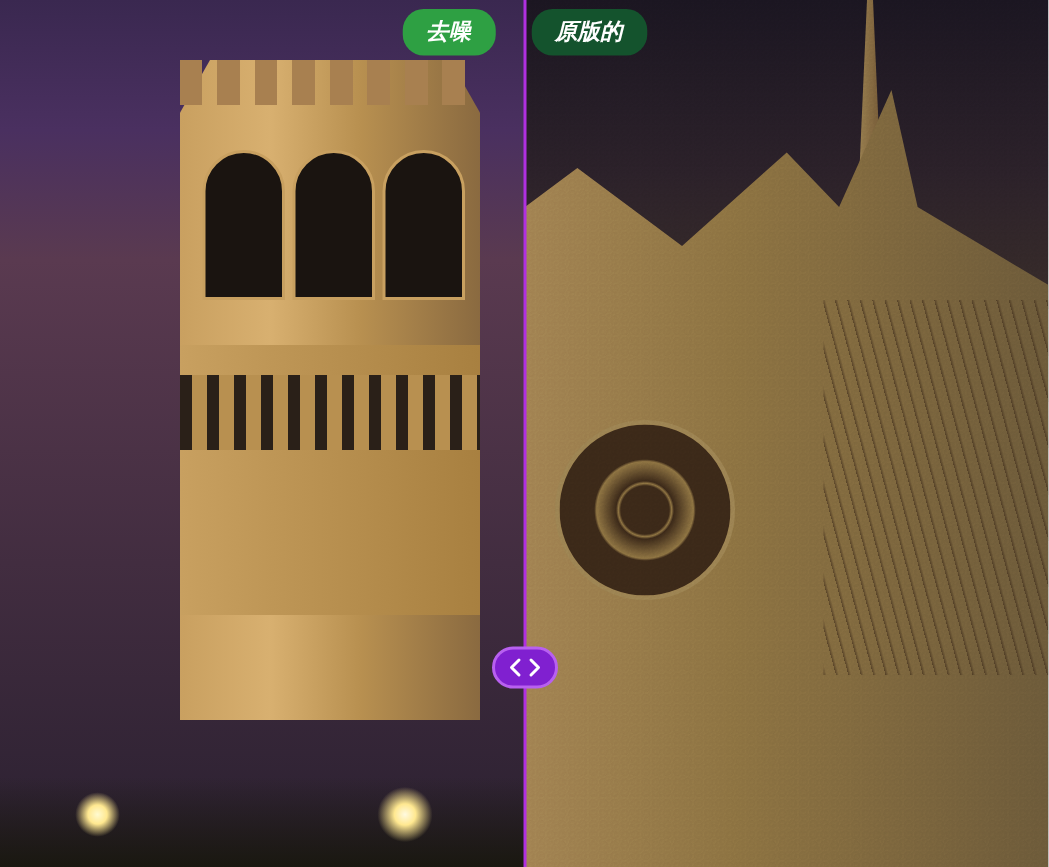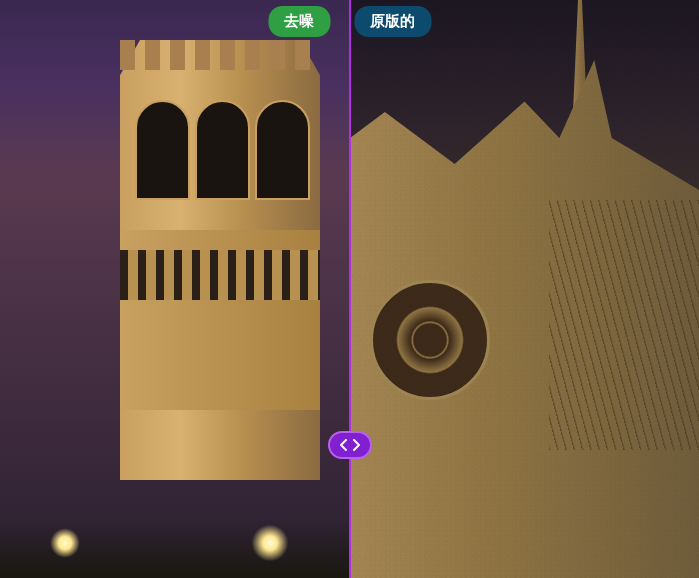--- a/index.html
+++ b/index.html
@@ -171,33 +171,34 @@
     }
     
     .labels {
       position: absolute;
       top: 6px;
       left: 50%;
       transform: translateX(-50%);
       display: flex;
       gap: 16px;
       z-index: 20;
+      font-style: italic;
     }
     .label {
       padding: 6px 16px;
       font-size: 15px;
       font-weight: bold;
       color: #fff;
     }
     .label-left {
       background: #2ea043;
       border-radius: 14px;
     }
     .label-right {
-      background: #0c4a6e;
+      background: #14532d;
       border-radius: 14px;
       margin-left: 8px;
       text-align: center;
     }
     
     .slider-handle {
       position: absolute;
       left: 350px;
       top: 445px;
       transform: translate(-50%, -50%);

